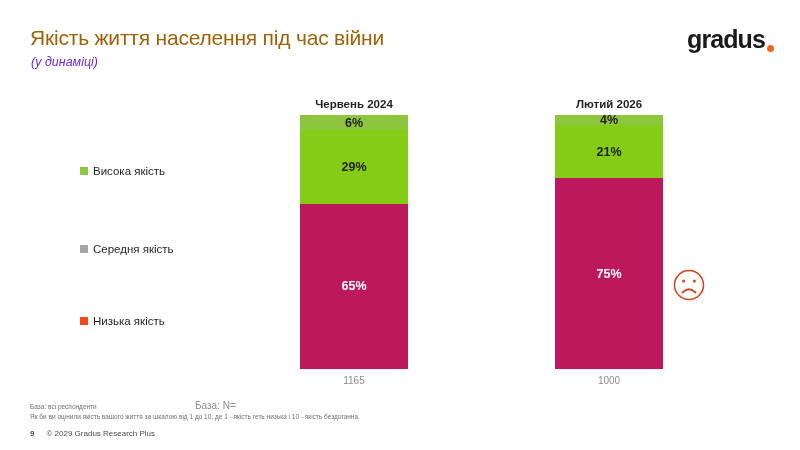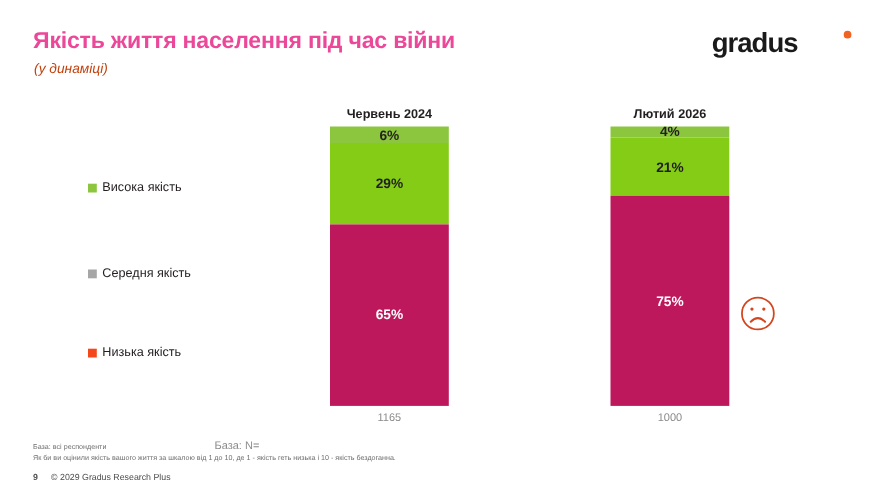--- a/index.html
+++ b/index.html
@@ -21,41 +21,40 @@
     position: absolute;
     left: 0; top: 0;
     width: 800px;
     height: 88px;
   }
   #page-title {
     position: absolute;
     left: 30px;
     top: 26px;
     font-size: 21px;
-    font-weight: bold;
+    font-weight: normal;
     letter-spacing: -0.2px;
-    color: #ec4899;
+    color: #a16207;
     white-space: nowrap;
   }
   #page-subtitle {
     position: absolute;
     left: 31px;
     top: 55px;
     font-size: 12.5px;
     font-style: italic;
-    color: #c2410c;
+    color: #6d28d9;
     white-space: nowrap;
   }
   #brand-logo {
     position: absolute;
     right: 26px;
     top: 27px;
     display: flex;
-    align-items: flex-start;
-    gap: 40px;
+    align-items: flex-end;
   }
   #brand-logo .brand-word {
     font-size: 25px;
     font-weight: bold;
     letter-spacing: -0.9px;
     color: #1a1a1a;
     line-height: 1;
   }
   #brand-logo .brand-dot {
     width: 7px;

